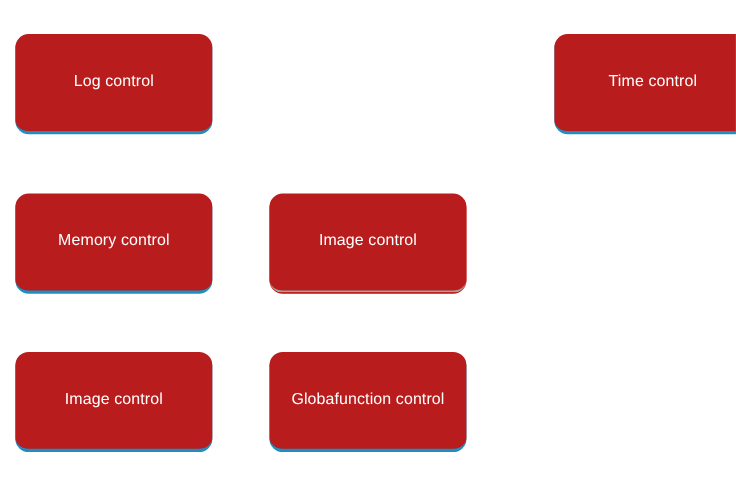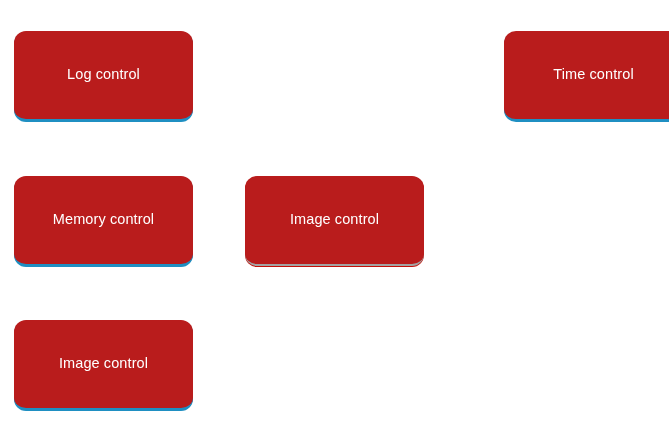--- a/index.html
+++ b/index.html
@@ -88,15 +88,18 @@
 
   <div class="tile red r1 c1">
     <span class="tile-label">Image control</span>
   </div>
 
 
   <div class="tile blue r2 c0">
     <span class="tile-label">Image control</span>
   </div>
 
+  <div class="tile blue r2 c1">
+    <span class="tile-label">Globafunction control</span>
+  </div>
 
 
 </div>
 
 </body></html>

